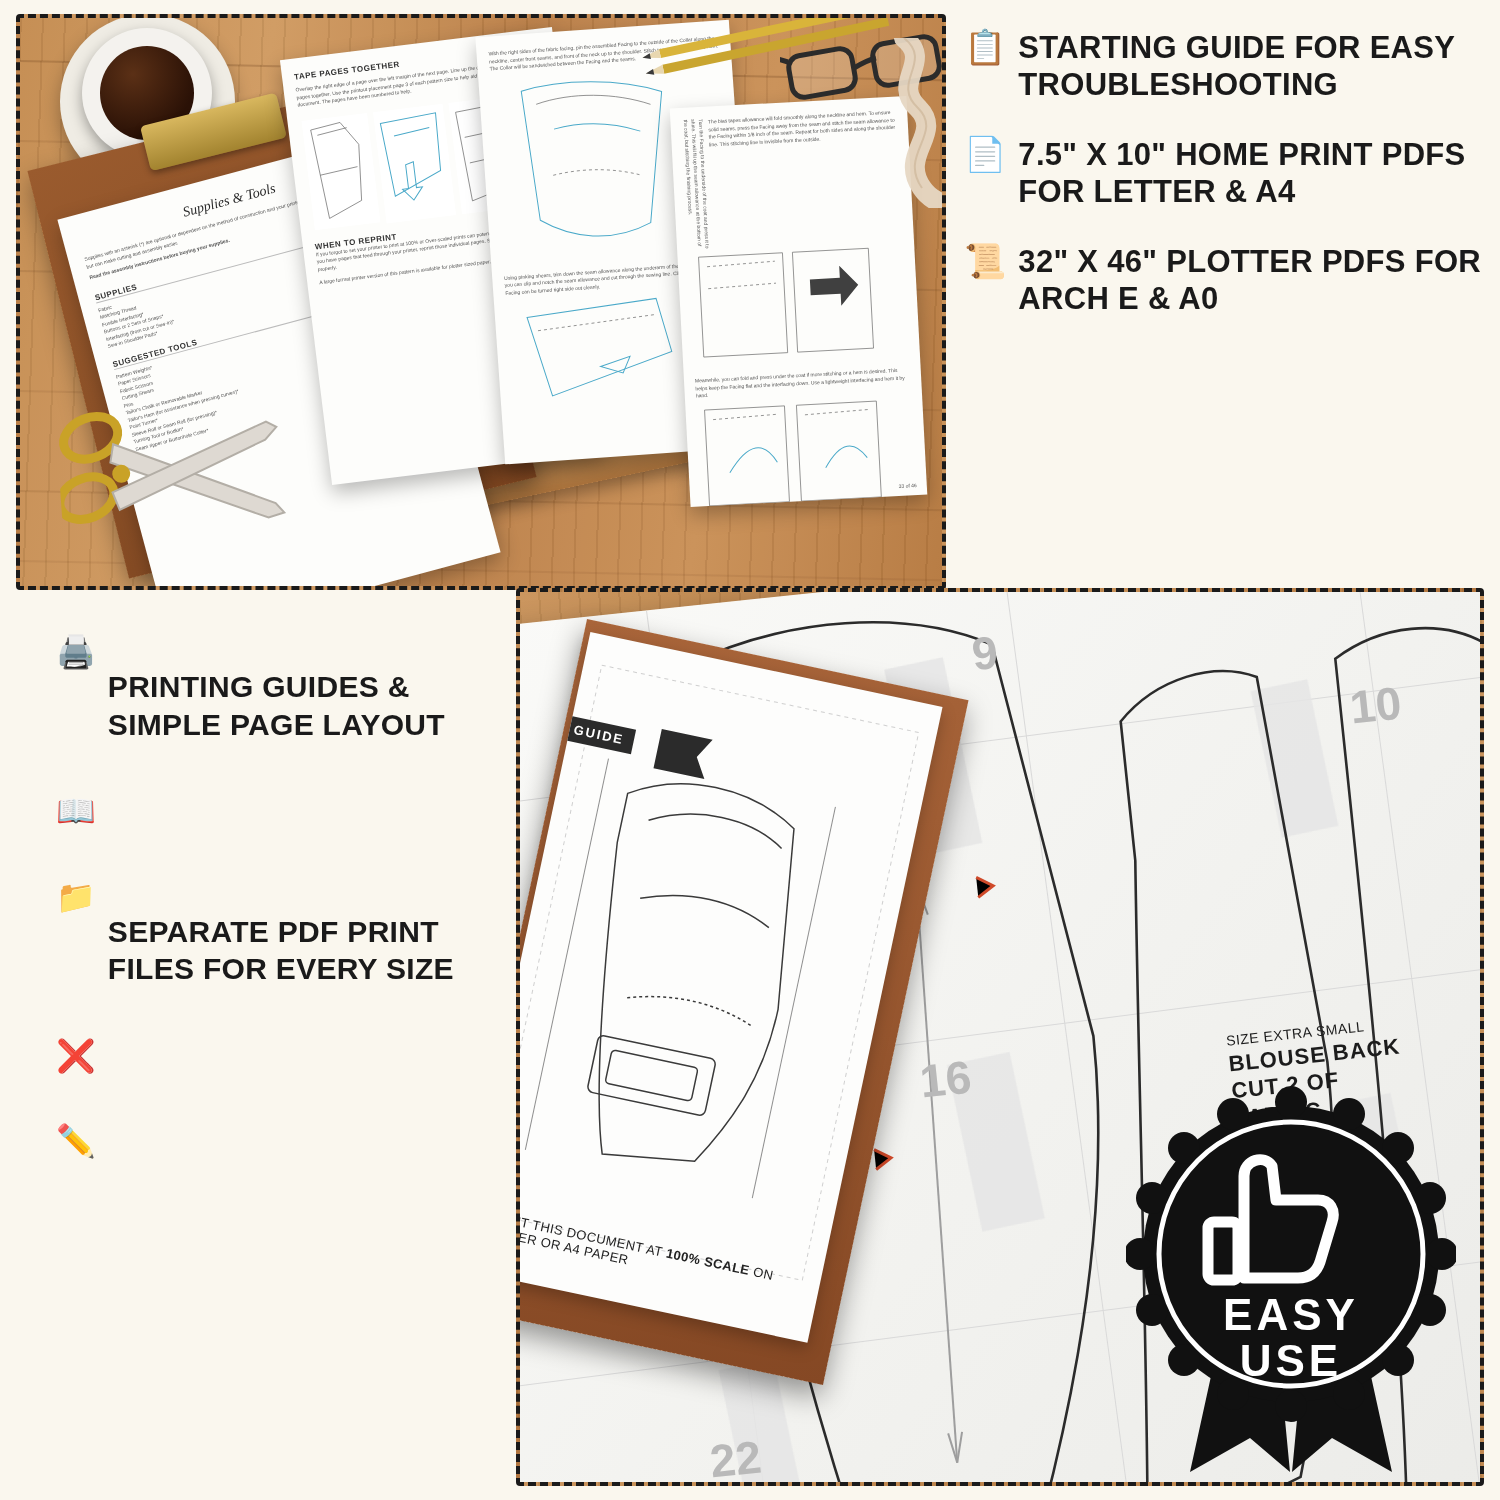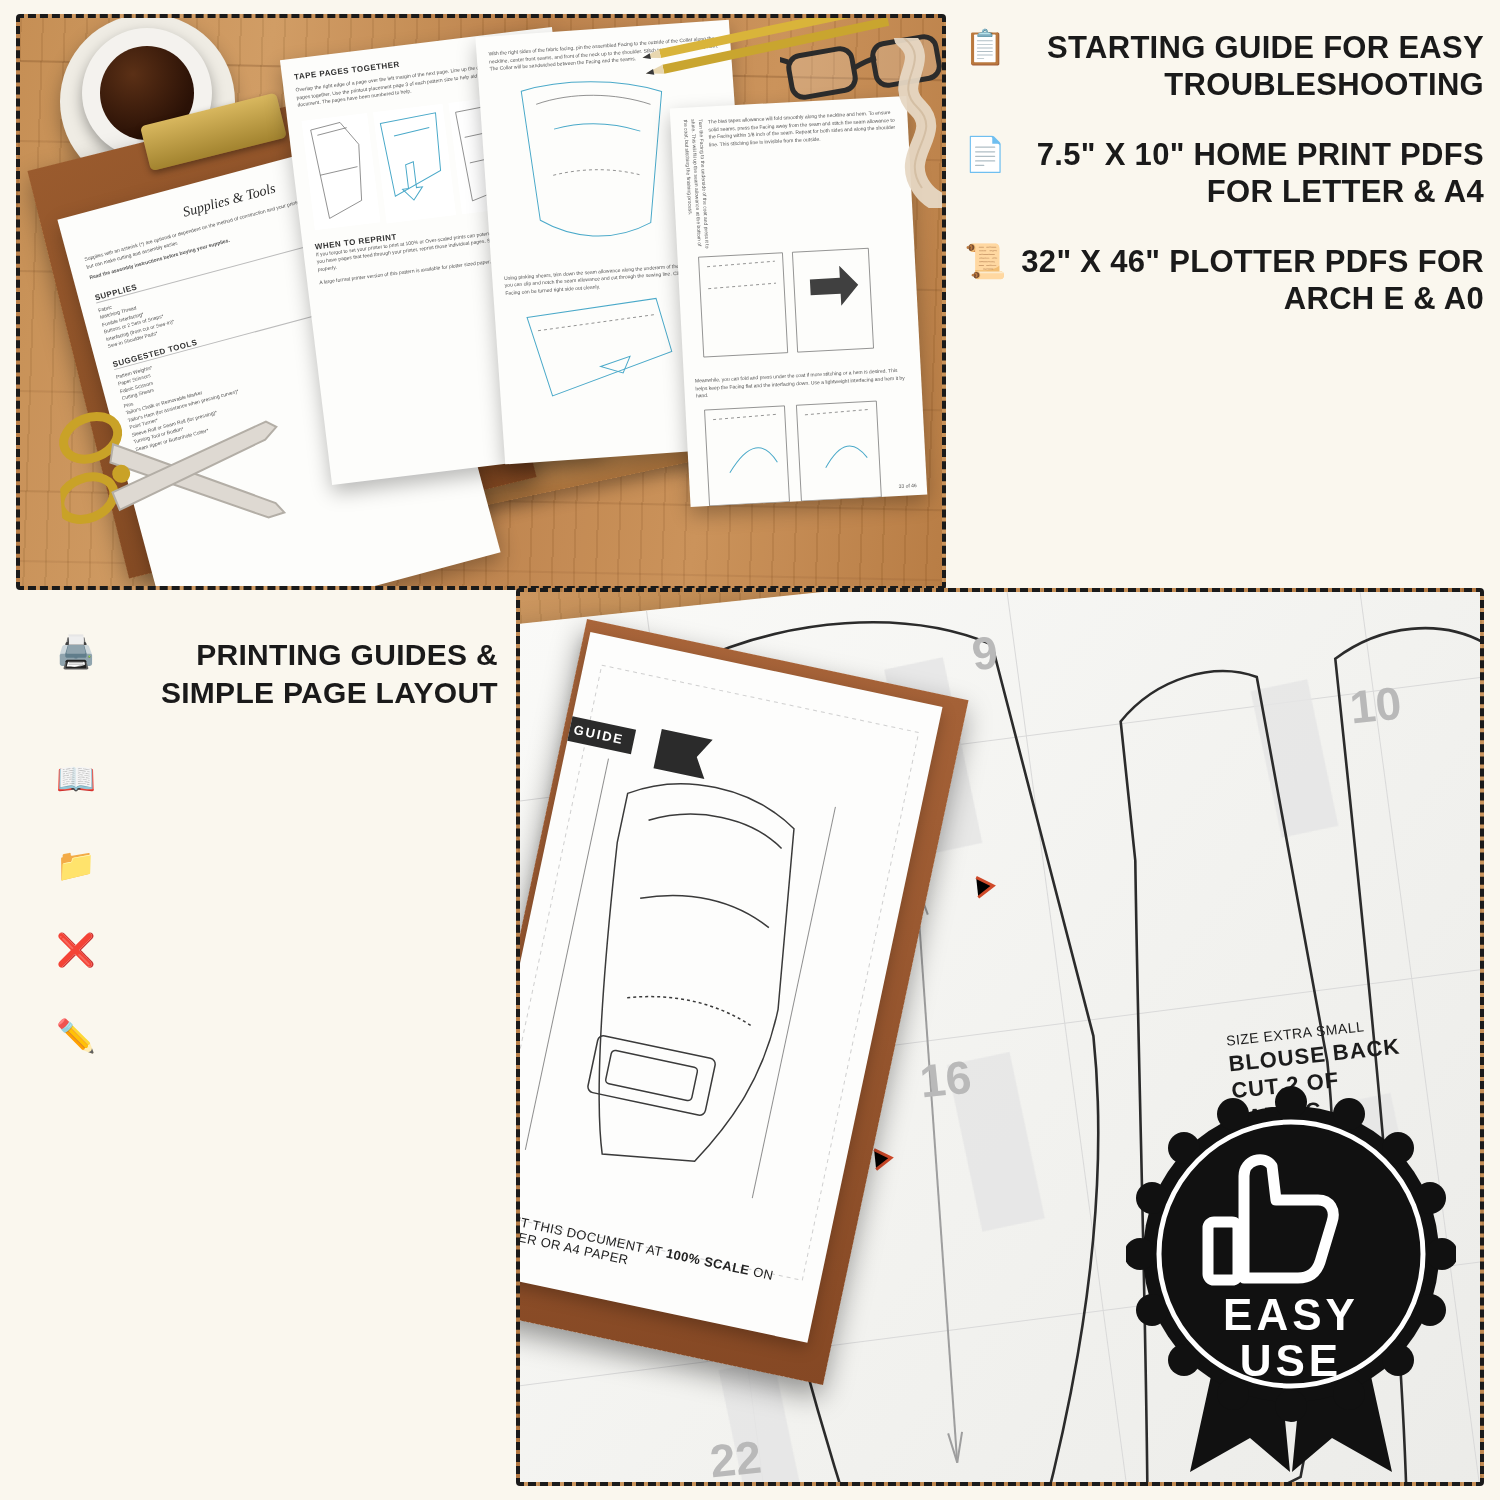--- a/index.html
+++ b/index.html
@@ -177,40 +177,40 @@
     font-size: 34px;
     line-height: 1.05;
     flex: 0 0 auto;
   }
   .feat .txt {
     font-size: 31px;
     font-weight: bold;
     line-height: 1.18;
     letter-spacing: .3px;
     text-transform: uppercase;
-    text-align: right;
   }
 
   
   #features-left {
     left: 16px;
     top: 600px;
     width: 490px;
     height: 884px;
     padding: 36px 8px 0 40px;
   }
   #features-left .feat {
     margin-bottom: 52px;
   }
   #features-left .feat .ico {
     font-size: 32px;
   }
   #features-left .feat .txt {
     font-size: 30px;
     line-height: 1.25;
+    margin-top: 32px;
   }
 
   
   #photo-pattern {
     left: 516px;
     top: 588px;
     width: 968px;
     height: 898px;
     background:
       repeating-linear-gradient(86deg,
@@ -476,20 +476,21 @@
 <div class="panel" id="features-left">
   <div class="feat">
     <span class="ico">🖨️</span>
     <span class="txt">PRINTING GUIDES &amp; SIMPLE PAGE LAYOUT</span>
   </div>
   <div class="feat">
     <span class="ico">📖</span>
   </div>
   <div class="feat">
     <span class="ico">📁</span>
+    <span class="txt">SEPARATE PDF PRINT FILES FOR EVERY SIZE</span>
   </div>
   <div class="feat">
     <span class="ico">❌</span>
   </div>
   <div class="feat">
     <span class="ico">✏️</span>
   </div>
 </div>
 
 <div class="panel dashed" id="photo-pattern">

